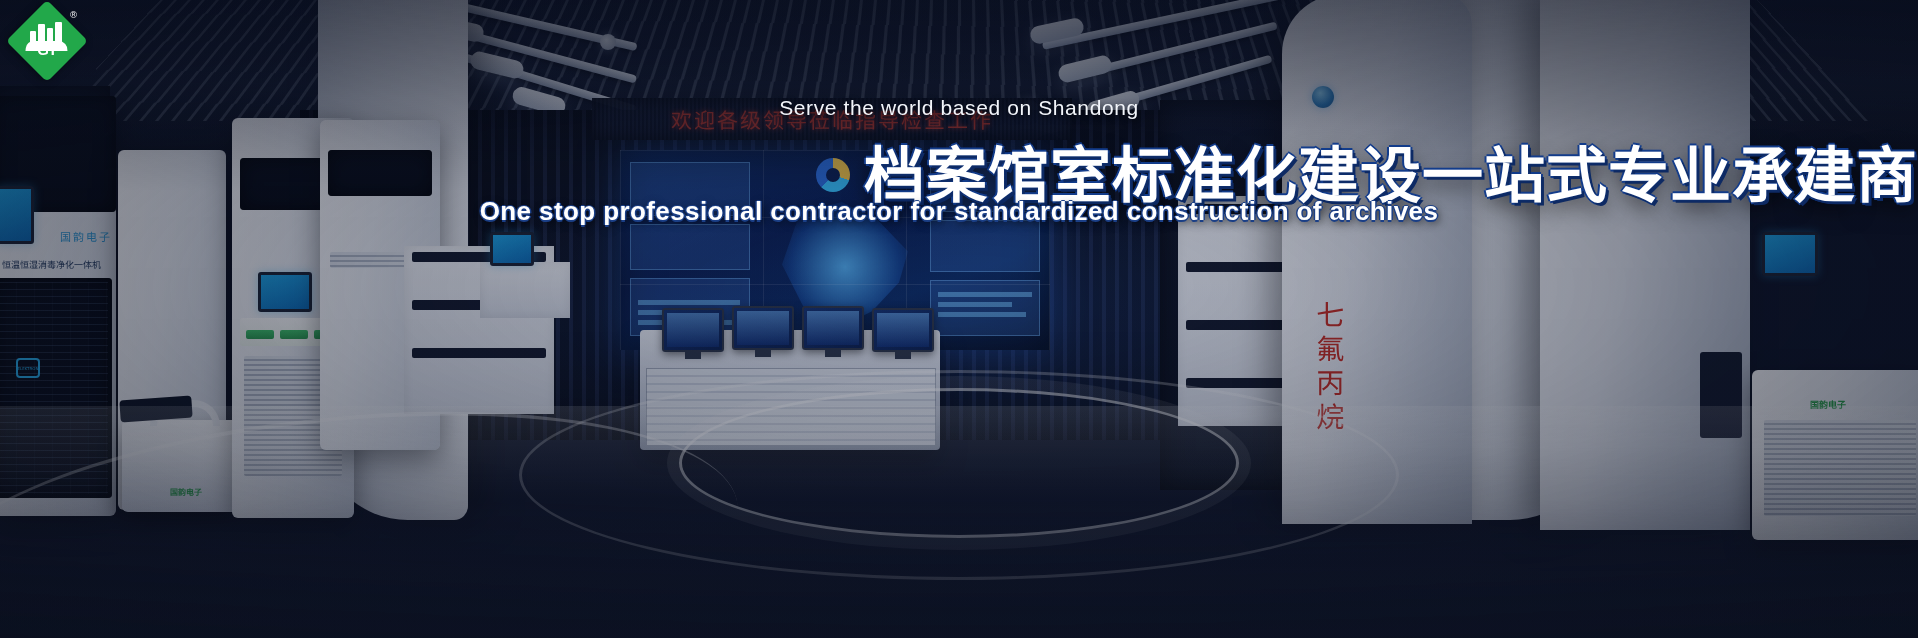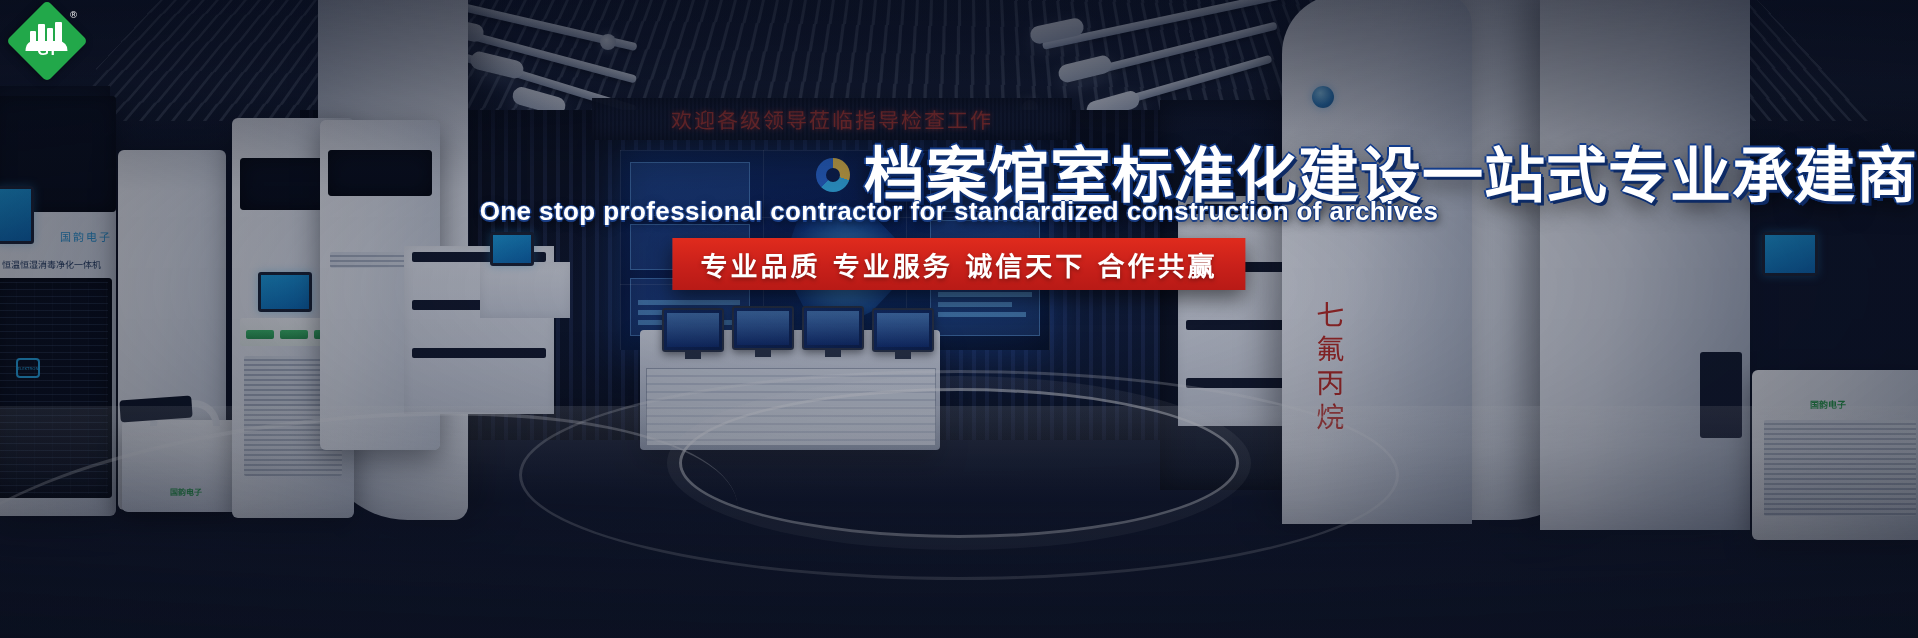--- a/index.html
+++ b/index.html
@@ -532,21 +532,19 @@
         <i style="width:6px;height:13px;"></i>
         <i style="width:7px;height:20px;"></i>
         <i style="width:6px;height:16px;"></i>
         <i style="width:7px;height:22px;"></i>
       </div>
       <div class="logo-hill"></div>
       <div class="logo-glyph">GY</div>
       <div class="logo-reg">®</div>
     </div>
 
+    <div class="kicker-en">Serve the world based on Shandong</div>
     <div class="headline">档案馆室标准化建设一站式专业承建商</div>
     <div class="subline">One stop professional contractor for standardized construction of archives</div>
 
-    <div class="cta">
-      <span class="cta-text">专业品质  专业服务  诚信天下  合作共赢</span>
-    </div>
   </div>
 
 </div>
 
 </body></html>

